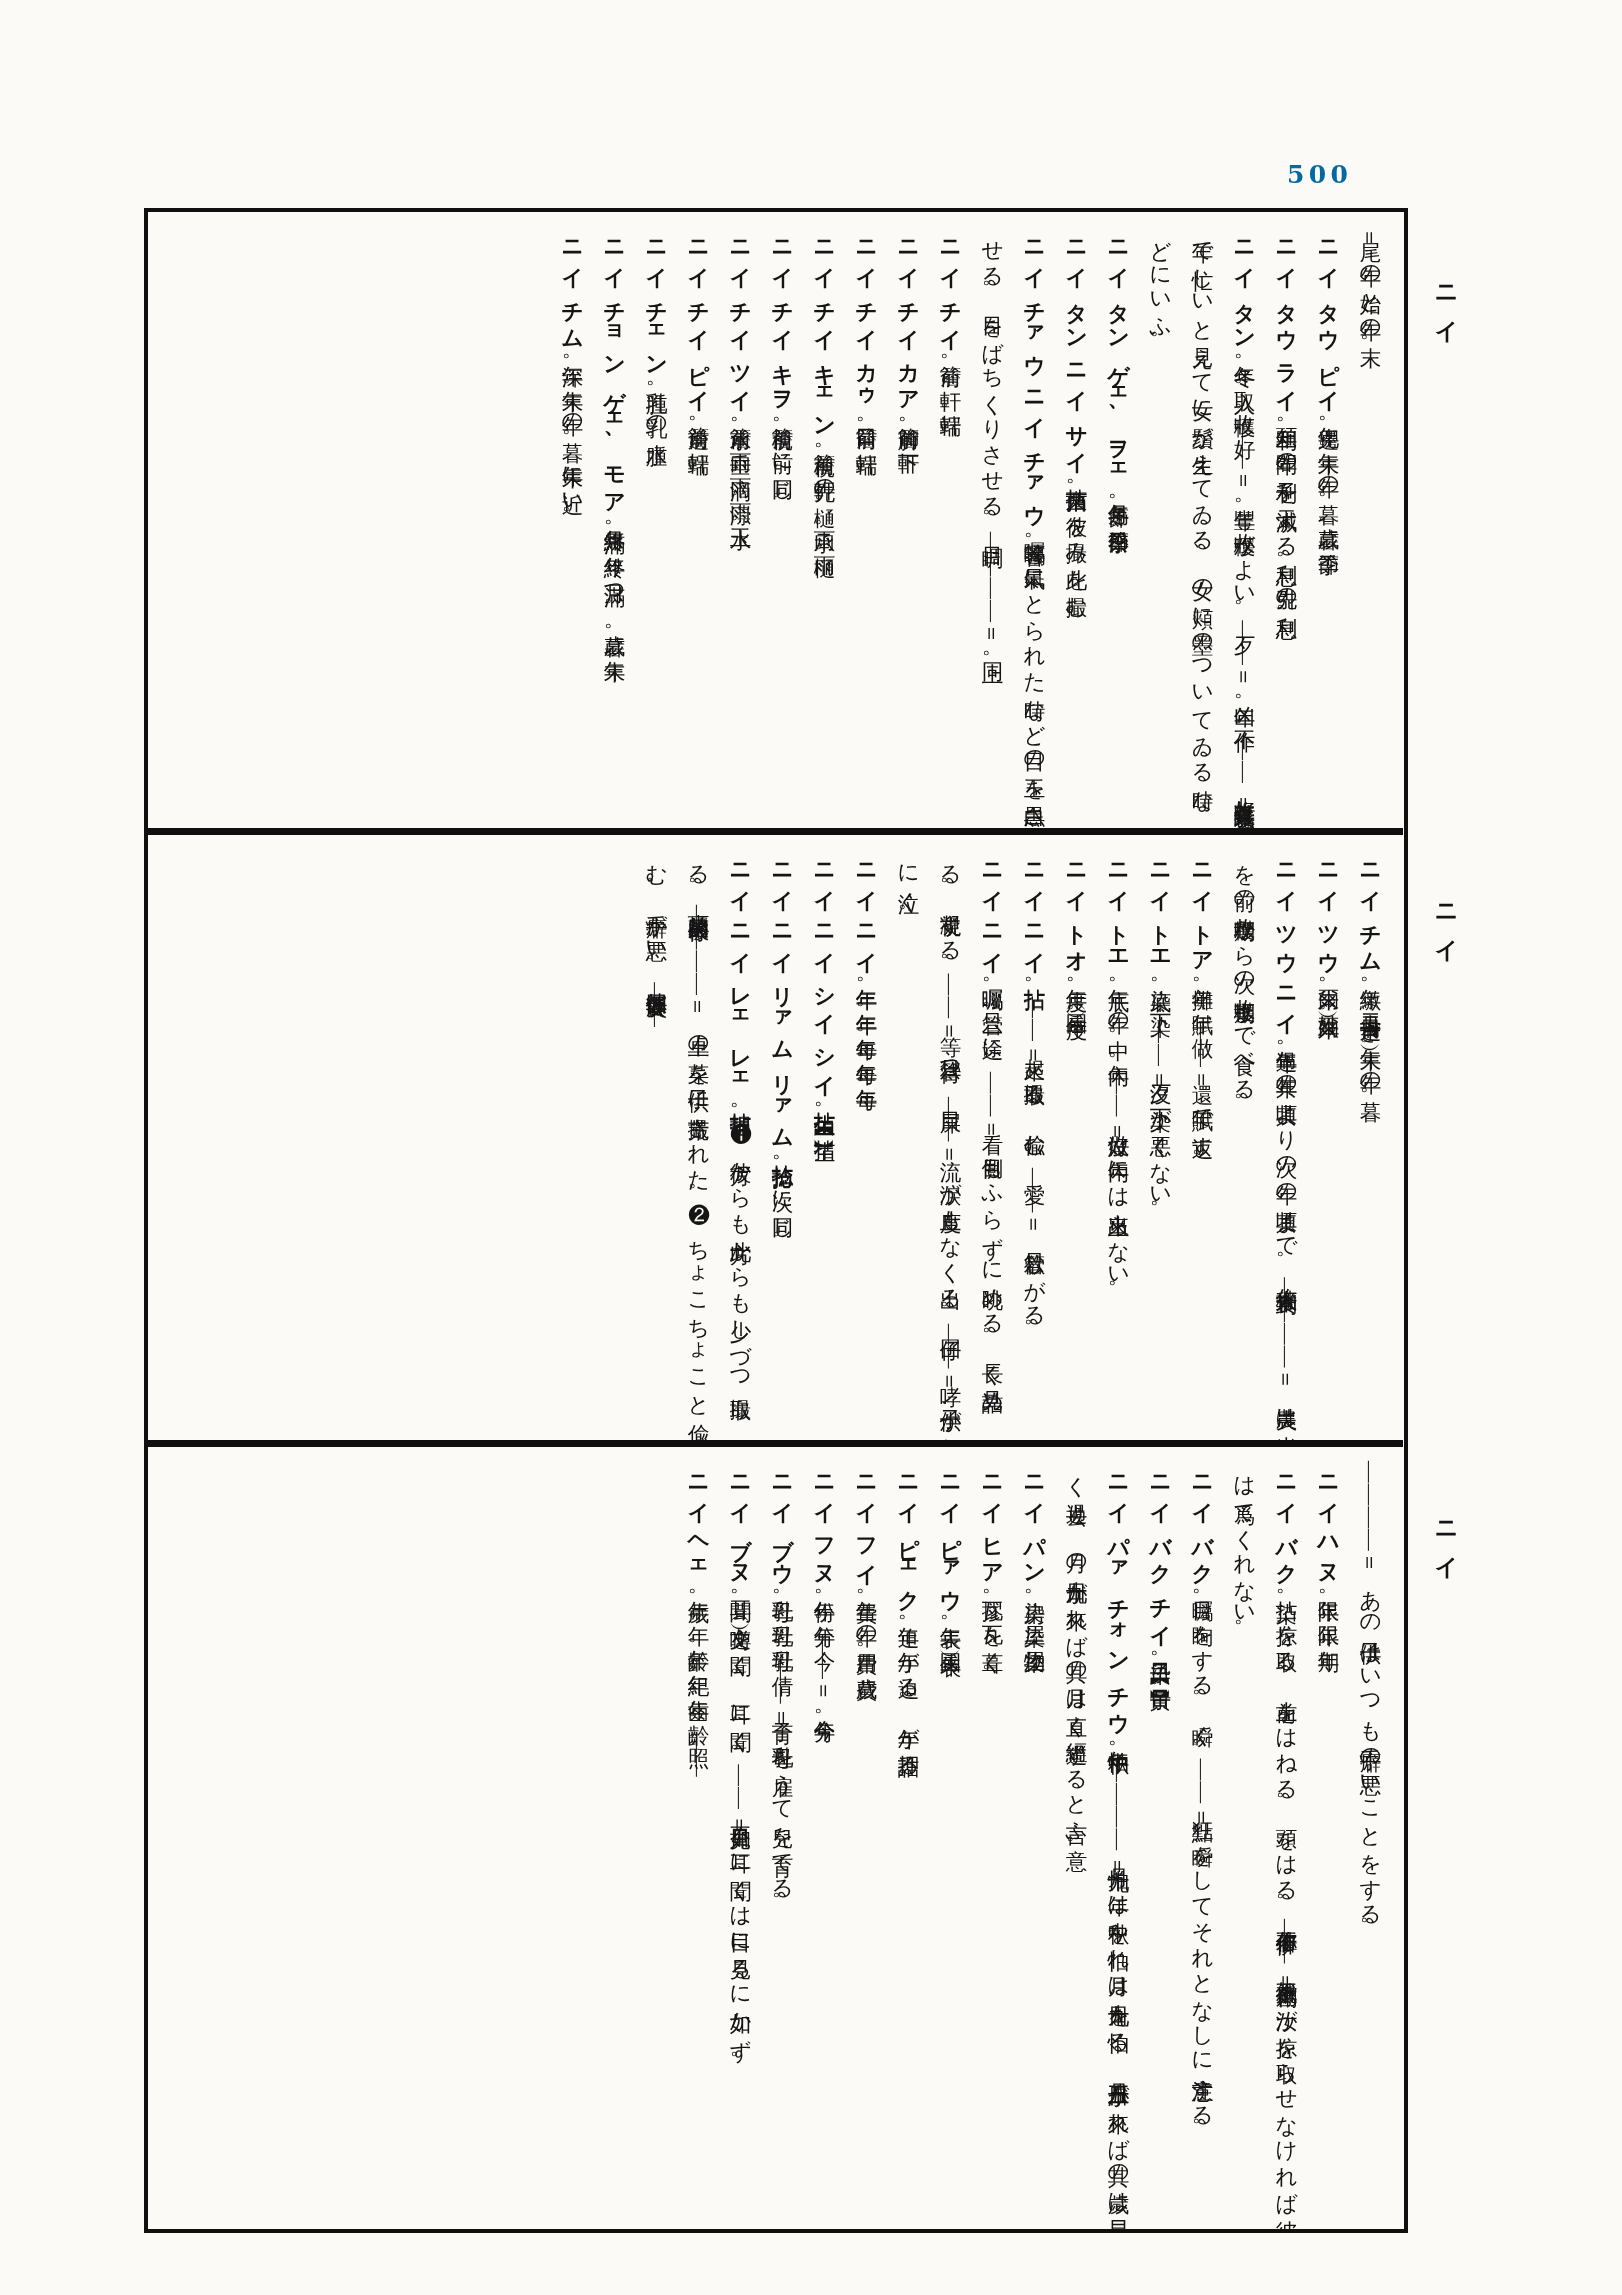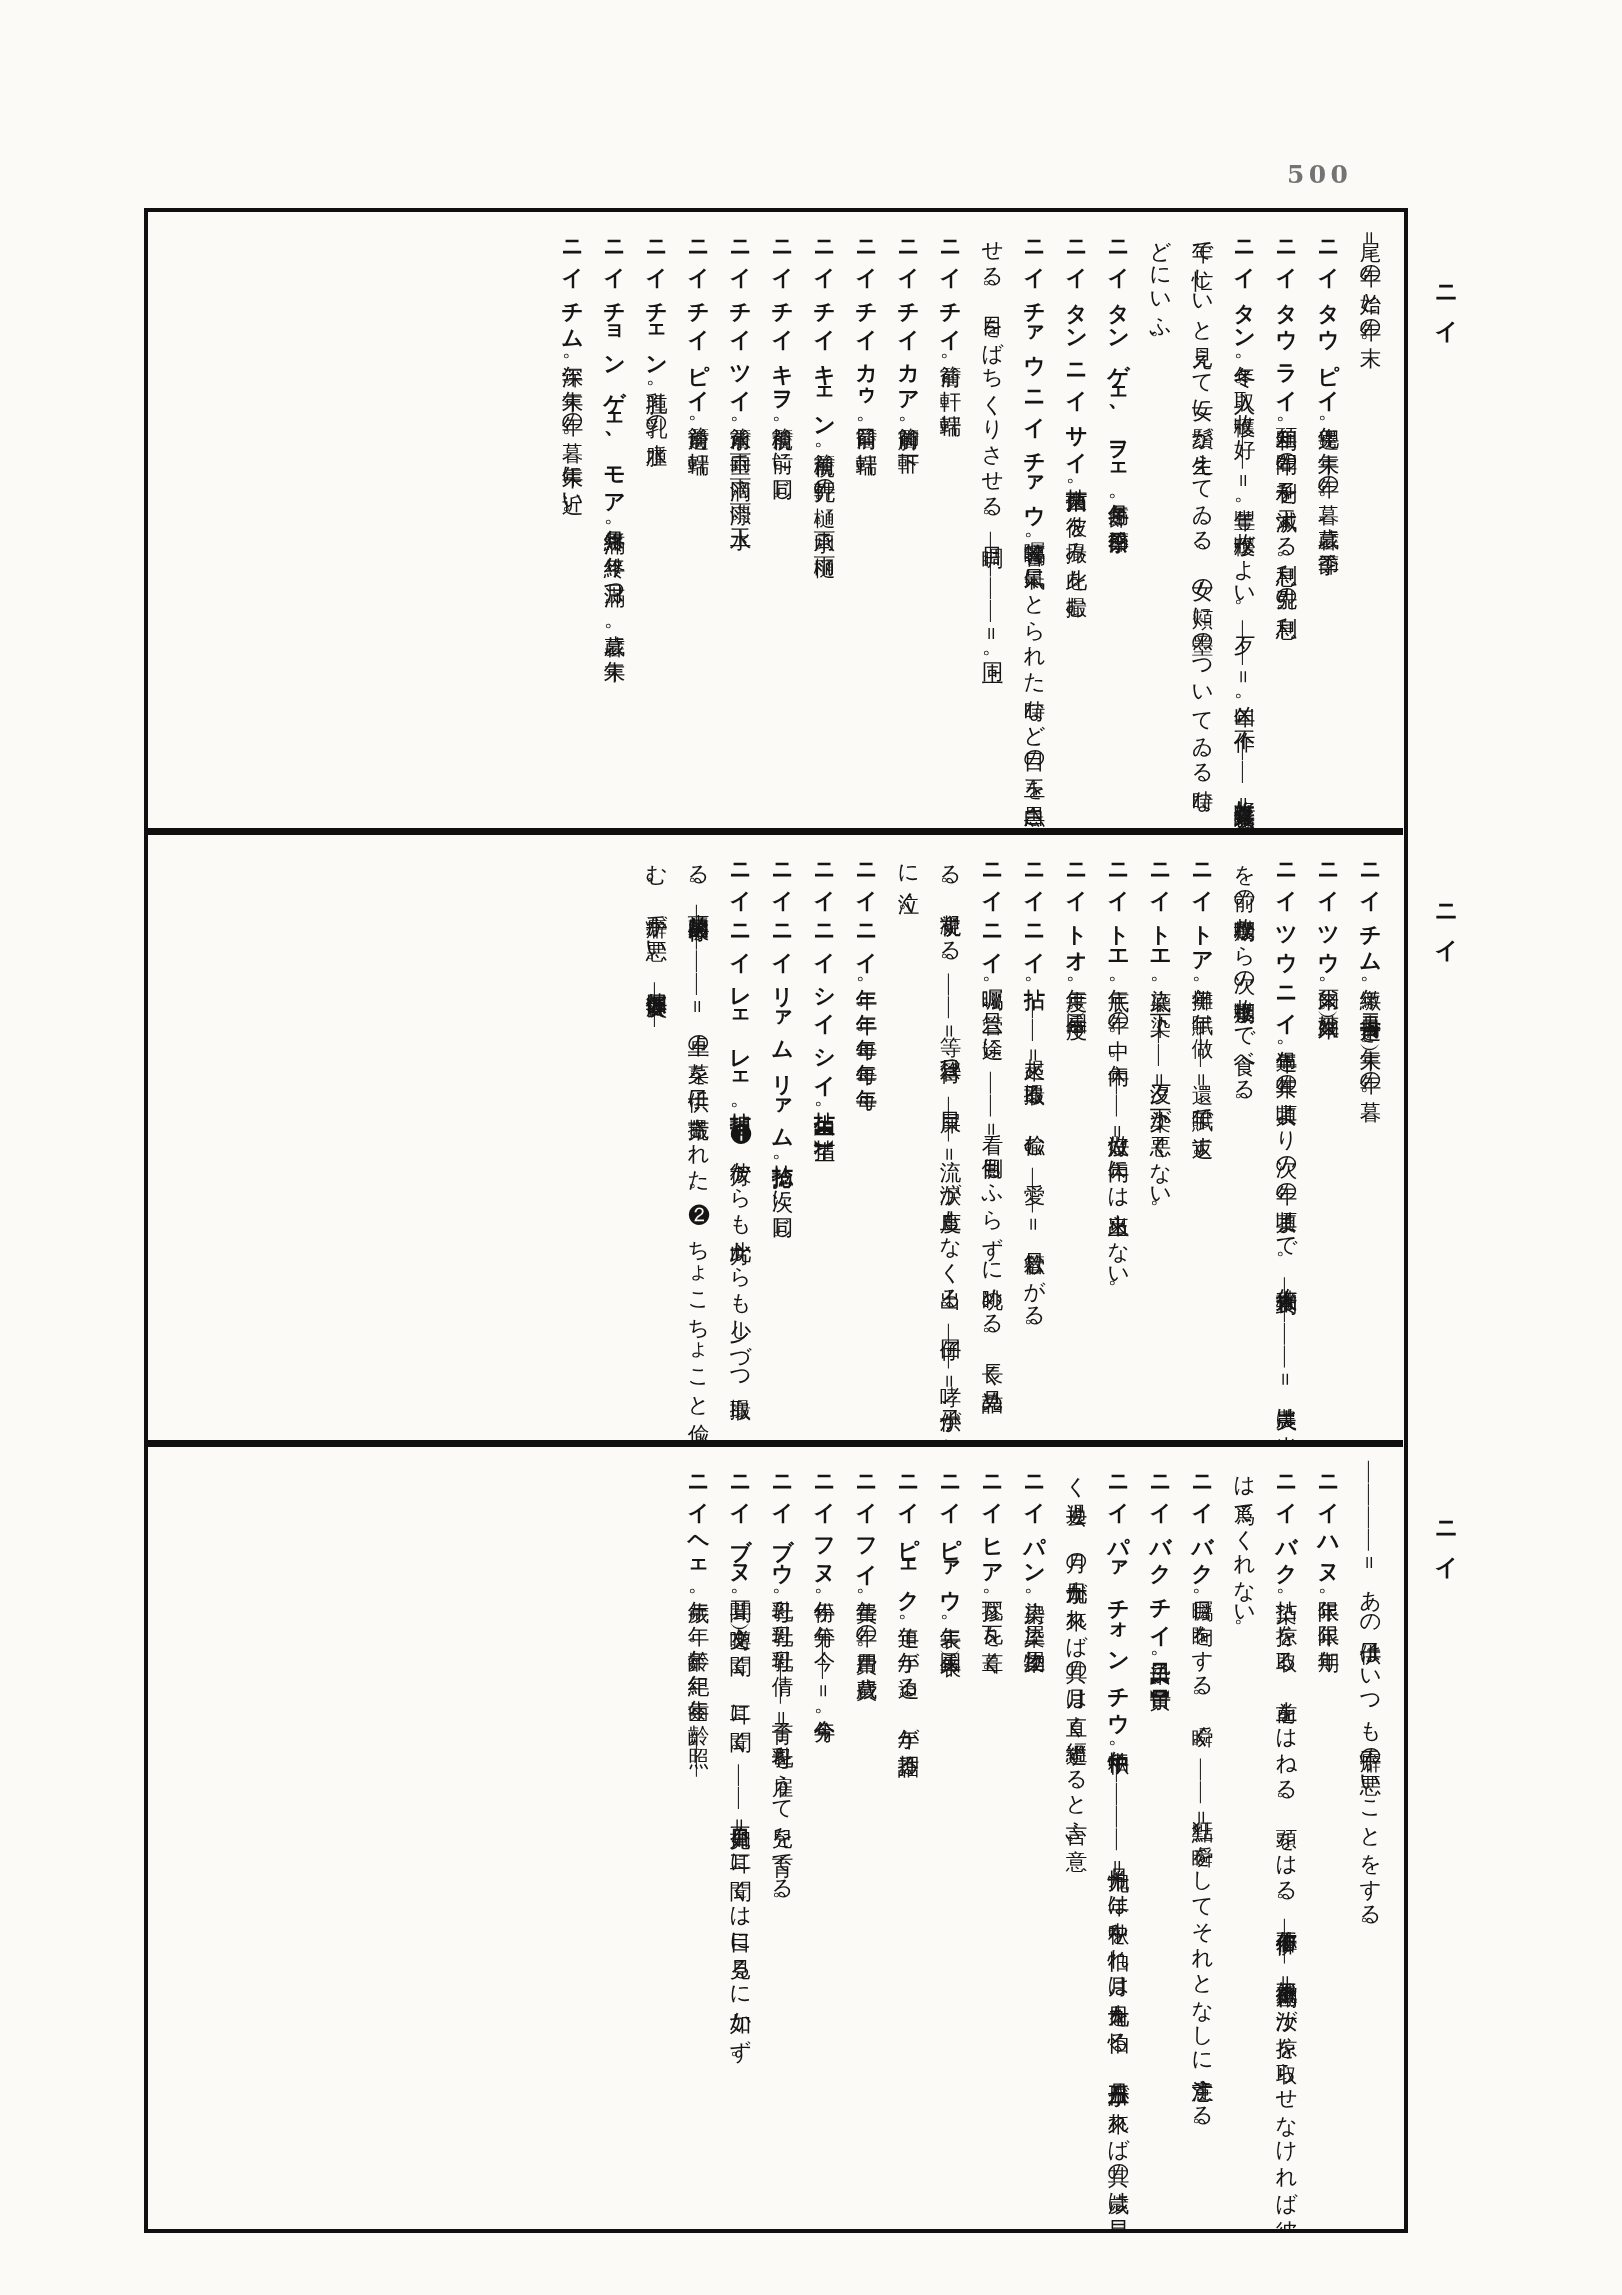--- a/index.html
+++ b/index.html
@@ -5,21 +5,21 @@
   html,body{margin:0;padding:0;}
   body{
     width:1623px;height:2295px;position:relative;
     background:#fbfaf7;color:#111;
     font-family:"Liberation Serif","DejaVu Serif",serif;
     overflow:hidden;
   }
   .pageno{
     position:absolute;top:160px;left:1287px;
     font-family:"DejaVu Serif","Liberation Serif",serif;
-    font-size:25px;font-weight:bold;letter-spacing:4.3px;color:#737373;
+    font-size:25px;font-weight:bold;letter-spacing:4.3px;color:#0369a1;
   }
   .sheet{
     position:absolute;left:144px;top:208px;width:1264px;height:2025px;
     border:4.3px solid #101010;box-sizing:border-box;background:#fbfaf7;
   }
   .band{
     position:absolute;left:0;width:1255px;box-sizing:border-box;
     writing-mode:vertical-rl;text-orientation:mixed;
     padding:14px 12px 10.8px 12px;overflow:hidden;
   }

